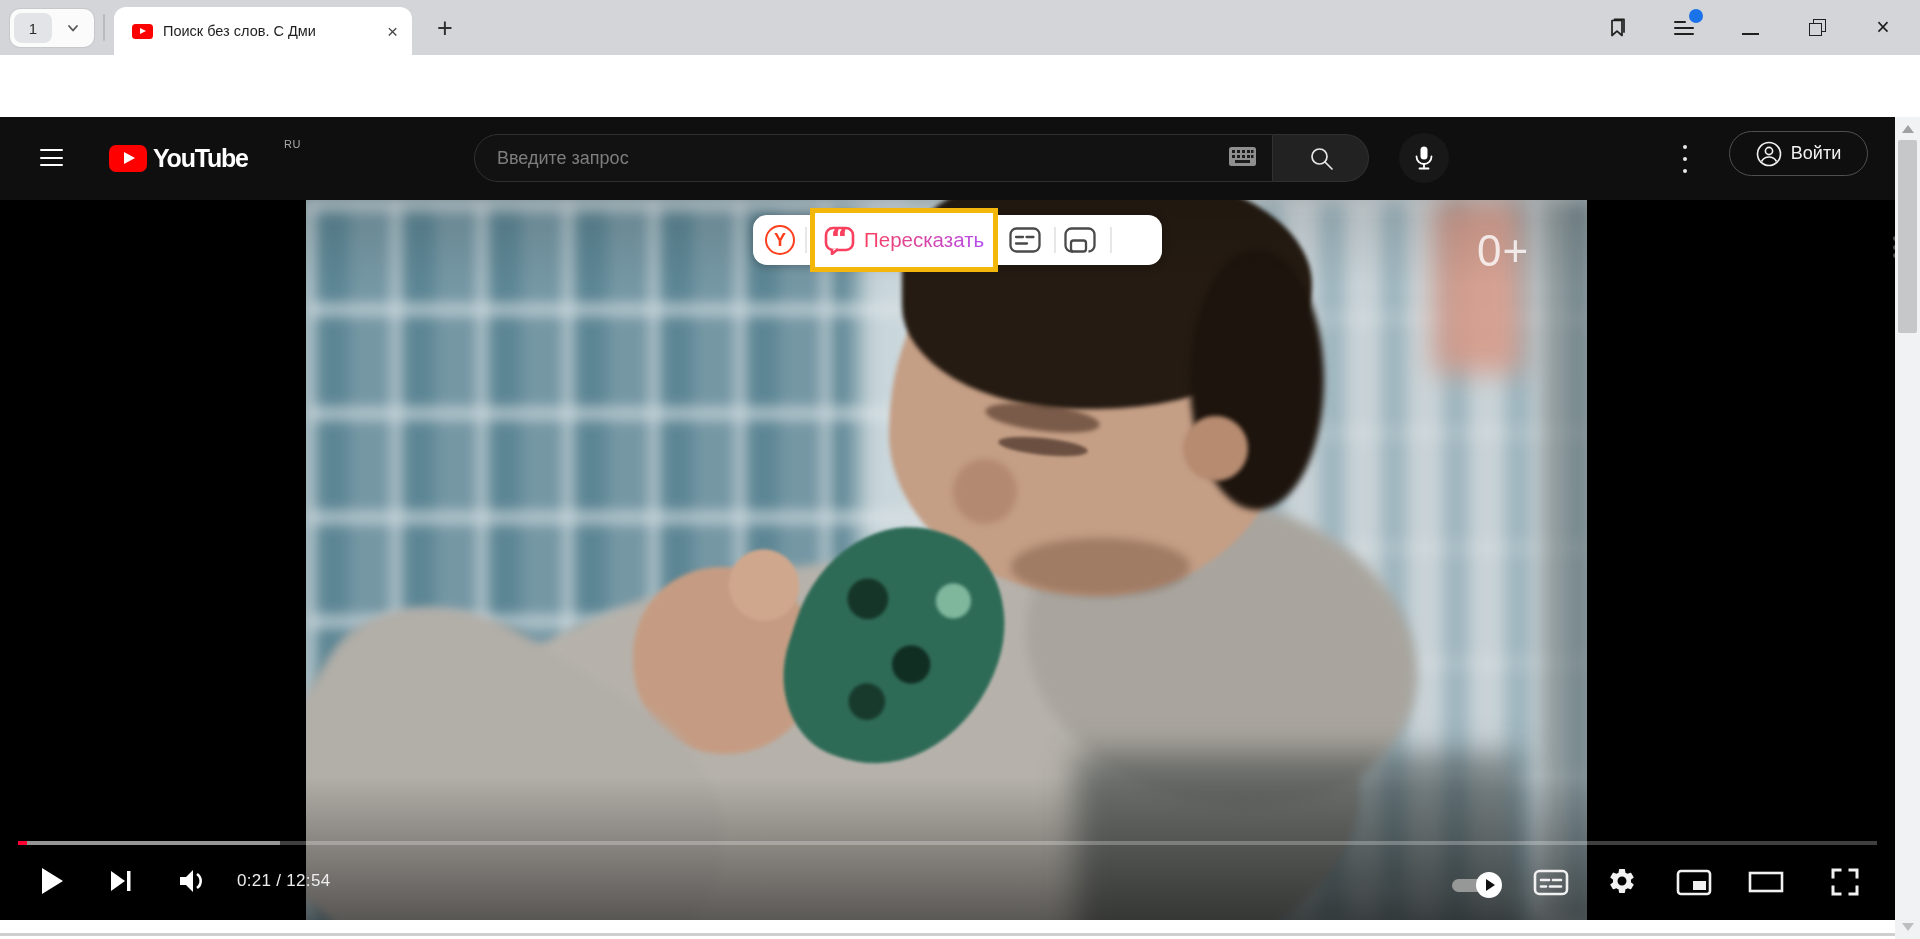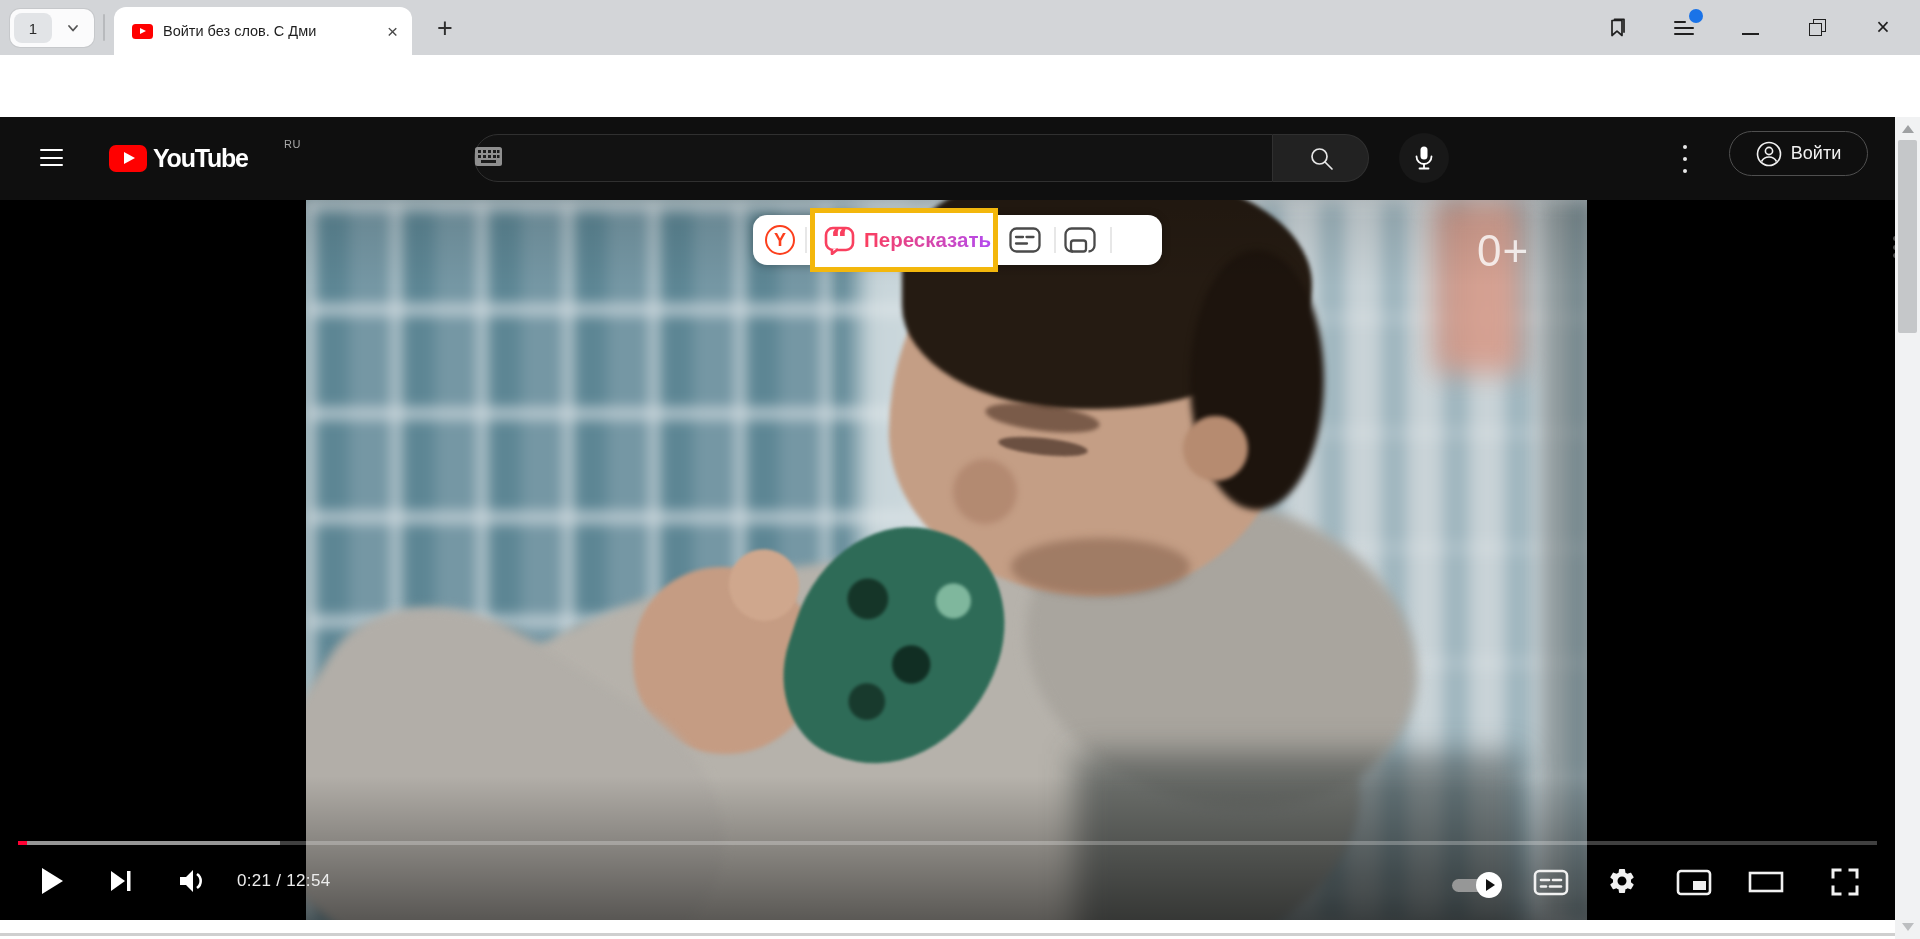--- a/index.html
+++ b/index.html
@@ -136,21 +136,21 @@
 
   
   .sum-panel { position:absolute; left:753px; top:15px; width:409px; height:50px; background:#fff; border-radius:14px;
     box-shadow:0 1px 8px rgba(0,0,0,.28); display:flex; align-items:center; }
   .ya-ring { position:absolute; left:12px; top:10px; width:30px; height:30px; border:2.2px solid #fc3f1d;
     border-radius:50%; display:flex; align-items:center; justify-content:center;
     color:#fc3f1d; font-size:18px; font-weight:bold; }
   .sum-div { position:absolute; background:#e7e7e7; width:2px; height:26px; top:12px; }
   .sum-highlight { position:absolute; left:57px; top:-7px; width:188px; height:64px; background:#fff;
     border:5px solid #f3b70c; display:flex; align-items:center; padding-left:9px; gap:9px; }
-  .sum-label { font-size:20.5px; font-weight:700;
+  .sum-label { font-size:20.5px; font-weight:400;
     background:linear-gradient(90deg,#fb3e5e,#b44bf0); -webkit-background-clip:text; background-clip:text; color:transparent; }
   .ov-icon { position:absolute; top:9px; width:32px; height:32px; display:flex; align-items:center; justify-content:center; }
   .ov-dots { position:absolute; left:1131px; top:15px; width:22px; height:34px; display:flex; flex-direction:column;
     align-items:center; justify-content:space-between; padding:6px 0; }
   .ov-dots i { width:5px; height:5px; border-radius:50%; background:#4d4d4d; }
 
   
   .progress { position:absolute; left:18px; top:641px; width:1859px; height:4px; background:rgba(255,255,255,.25); }
   .prog-buffer { position:absolute; left:0; top:0; height:4px; width:262px; background:rgba(255,255,255,.45); }
   .prog-played { position:absolute; left:0; top:0; height:4px; width:9px; background:#f03; }
@@ -185,21 +185,21 @@
       <div class="chev">
         <svg width="14" height="14" viewBox="0 0 14 14">
             <polyline points="3,5 7,9.5 11,5" fill="none" stroke="#555" stroke-width="1.8" stroke-linecap="round" stroke-linejoin="round"></polyline>
           </svg>
       </div>
     </div>
     <div class="ts-divider"></div>
 
     <div class="tab">
       <div class="favicon"></div>
-      <div class="tab-title">Войти без слов. С Дми</div>
+      <div class="tab-title">Поиск без слов. С Дми</div>
       <div class="tab-close">×</div>
     </div>
     <div class="newtab">+</div>
 
     <div class="ts-icon" style="left:1603px;">
       <svg width="24" height="24" viewBox="0 0 24 24" fill="none" stroke="#1f1f1f" stroke-width="1.7" stroke-linejoin="round">
         <path d="M7 4.5h10v15l-5-4.3-5 4.3z"></path>
           <path d="M9.5 4.5v-1.2h9.5v13.5"></path>
       </svg>
     </div>
@@ -291,20 +291,21 @@
           <span></span>
           <span></span>
         </div>
       <div class="yt-logo">
         <div class="yt-play"></div>
         <div class="yt-word">YouTube</div>
       </div>
       <div class="yt-region">RU</div>
 
       <div class="yt-search">
+        <input type="text" placeholder="Введите запрос" style="">
         <div class="kb-icon">
           <svg width="27" height="19" viewBox="0 0 27 19">
               <rect x="0" y="0" width="27" height="19" rx="2.5" fill="#8f8f8f"></rect>
             <g fill="#1c1c1c">
               <rect x="3" y="3" width="3" height="3"></rect>
                 <rect x="8" y="3" width="3" height="3"></rect>
                 <rect x="13" y="3" width="3" height="3"></rect>
                 <rect x="18" y="3" width="3" height="3"></rect>
                 <rect x="22" y="3" width="2.5" height="3"></rect>
               <rect x="3" y="8" width="3" height="3"></rect>

